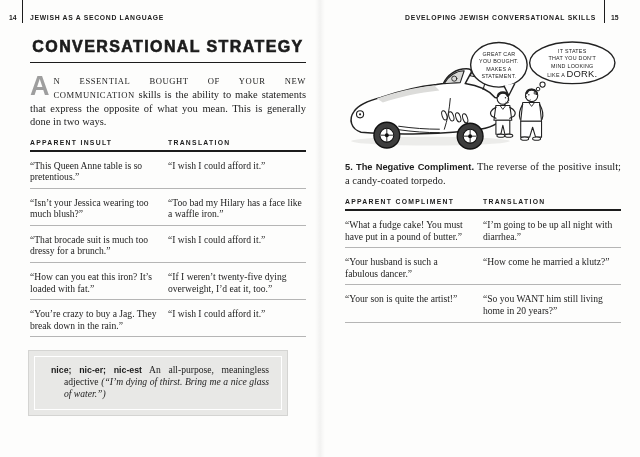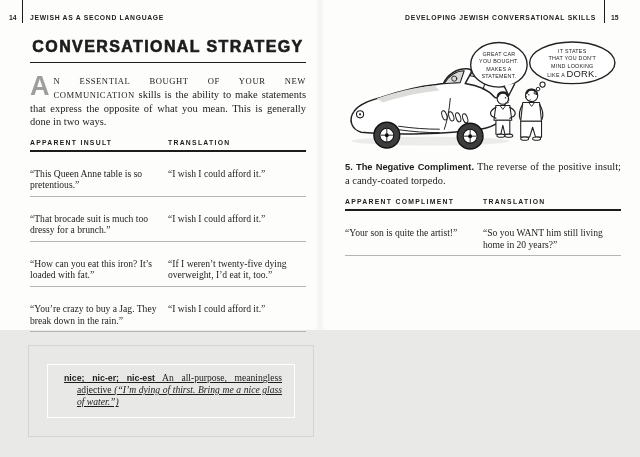--- a/index.html
+++ b/index.html
@@ -1,17 +1,17 @@
 <!DOCTYPE html>
 <html style="--page_bg: #fdfdfc; --ink: #1c1c1c; --rule_thin: #b5b5b5; --dropcap: #9e9e9e; --box_bg: #e8e8e6; --box_border: #d4d4d2;"><head>
 <meta charset="utf-8">
 <style>
   html,body{margin:0;padding:0;}
   body{width:640px;height:457px;overflow:hidden;background:#e9e9e7;}
-  .spread{position:relative;width:640px;height:330px;background:var(--page_bg,#fdfdfc);
+  .spread{position:relative;width:640px;height:457px;background:var(--page_bg,#fdfdfc);
     font-family:"Liberation Serif",serif;color:var(--ink,#1c1c1c);}
   .spine{position:absolute;left:315px;top:0;width:10px;height:100%;
     background:linear-gradient(90deg,rgba(0,0,0,0),rgba(0,0,0,0.045),rgba(0,0,0,0));}
 
   
   .rh{position:absolute;top:14px;font-family:"Liberation Sans",sans-serif;font-weight:bold;
     font-size:6.8px;letter-spacing:0.7px;white-space:nowrap;color:var(--ink,#1c1c1c);}
   .folio-left{position:absolute;left:9px;top:14px;font-family:"Liberation Sans",sans-serif;
     font-weight:bold;font-size:6.8px;}
   .rh-left{left:30px;}
@@ -37,26 +37,26 @@
   .leadcaps{font-size:8.6px;letter-spacing:0.55px;}
 
   .secpara{font-size:10.5px;line-height:13px;text-align:justify;margin-top:9px;}
   .seclabel{font-family:"Liberation Sans",sans-serif;font-weight:bold;font-size:9.3px;}
 
   table.ptable{width:100%;border-collapse:collapse;margin-top:11px;}
   table.ptable th{font-family:"Liberation Sans",sans-serif;font-weight:bold;font-size:6.8px;
     letter-spacing:1.3px;text-align:left;padding:0 0 4px 0;
     border-bottom:2.5px solid var(--ink,#111);}
   table.ptable td{width:50%;vertical-align:top;font-size:9.6px;line-height:11.6px;
-    padding:16px 10px 5px 0;border-bottom:0.8px solid var(--rule_thin,#b5b5b5);}
+    padding:8px 10px 5px 0;border-bottom:0.8px solid var(--rule_thin,#b5b5b5);}
   table.ptable td:last-child{padding-right:0;}
   table.ptable i{font-style:italic;}
 
   .defbox{margin:13px 0 0 -2px;width:248px;background:var(--box_bg,#e8e8e6);
-    border:1px solid var(--box_border,#d4d4d2);padding:18px;text-decoration:underline;}
+    border:1px solid var(--box_border,#d4d4d2);padding:5px;}
   .defbox-inner{border:1.5px solid #ffffff;padding:7px 12px 9px 16px;}
   .defbox-text{margin:0;font-size:9.6px;line-height:12px;text-align:justify;
     text-indent:-13px;padding-left:13px;}
   .defterm{font-family:"Liberation Sans",sans-serif;font-weight:bold;font-size:8.8px;}
   .defquote{font-style:italic;}
 
   .cartoon{display:block;margin:0 0 0 2px;}
   .bubble-line{font-family:"Liberation Sans",sans-serif;letter-spacing:0.25px;fill:#1a1a1a;}
 </style>
 </head>
@@ -80,20 +80,24 @@
       <thead>
         <tr>
           <th>APPARENT INSULT</th>
           <th>TRANSLATION</th>
         </tr>
       </thead>
       <tbody>
         <tr>
           <td>“This Queen Anne table is so pretentious.”</td>
           <td>“I wish I could afford it.”</td>
+        </tr>
+        <tr>
+          <td>“Isn’t your Jessica wearing too much blush?”</td>
+          <td>“Too bad my Hilary has a face like a waffle iron.”</td>
         </tr>
         <tr>
           <td>“That brocade suit is much too dressy for a brunch.”</td>
           <td>“I wish I could afford it.”</td>
         </tr>
         <tr>
           <td>“How can you eat this iron? It’s loaded with fat.”</td>
           <td>“If I weren’t twenty-five dying overweight, I’d eat it, too.”</td>
         </tr>
         <tr>
@@ -208,19 +212,27 @@
 
     <table class="ptable">
       <thead>
         <tr>
           <th>APPARENT COMPLIMENT</th>
           <th>TRANSLATION</th>
         </tr>
       </thead>
       <tbody>
         <tr>
+          <td>“What a fudge cake! You must have put in a pound of butter.”</td>
+          <td>“I’m going to be up all night with diarrhea.”</td>
+        </tr>
+        <tr>
+          <td>“Your husband is such a fabulous dancer.”</td>
+          <td>“How come he married a klutz?”</td>
+        </tr>
+        <tr>
           <td>“Your son is quite the artist!”</td>
           <td>“So you WANT him still living home in 20 years?”</td>
         </tr>
       </tbody>
     </table>
   </div>
 </div>
 
 </body></html>

